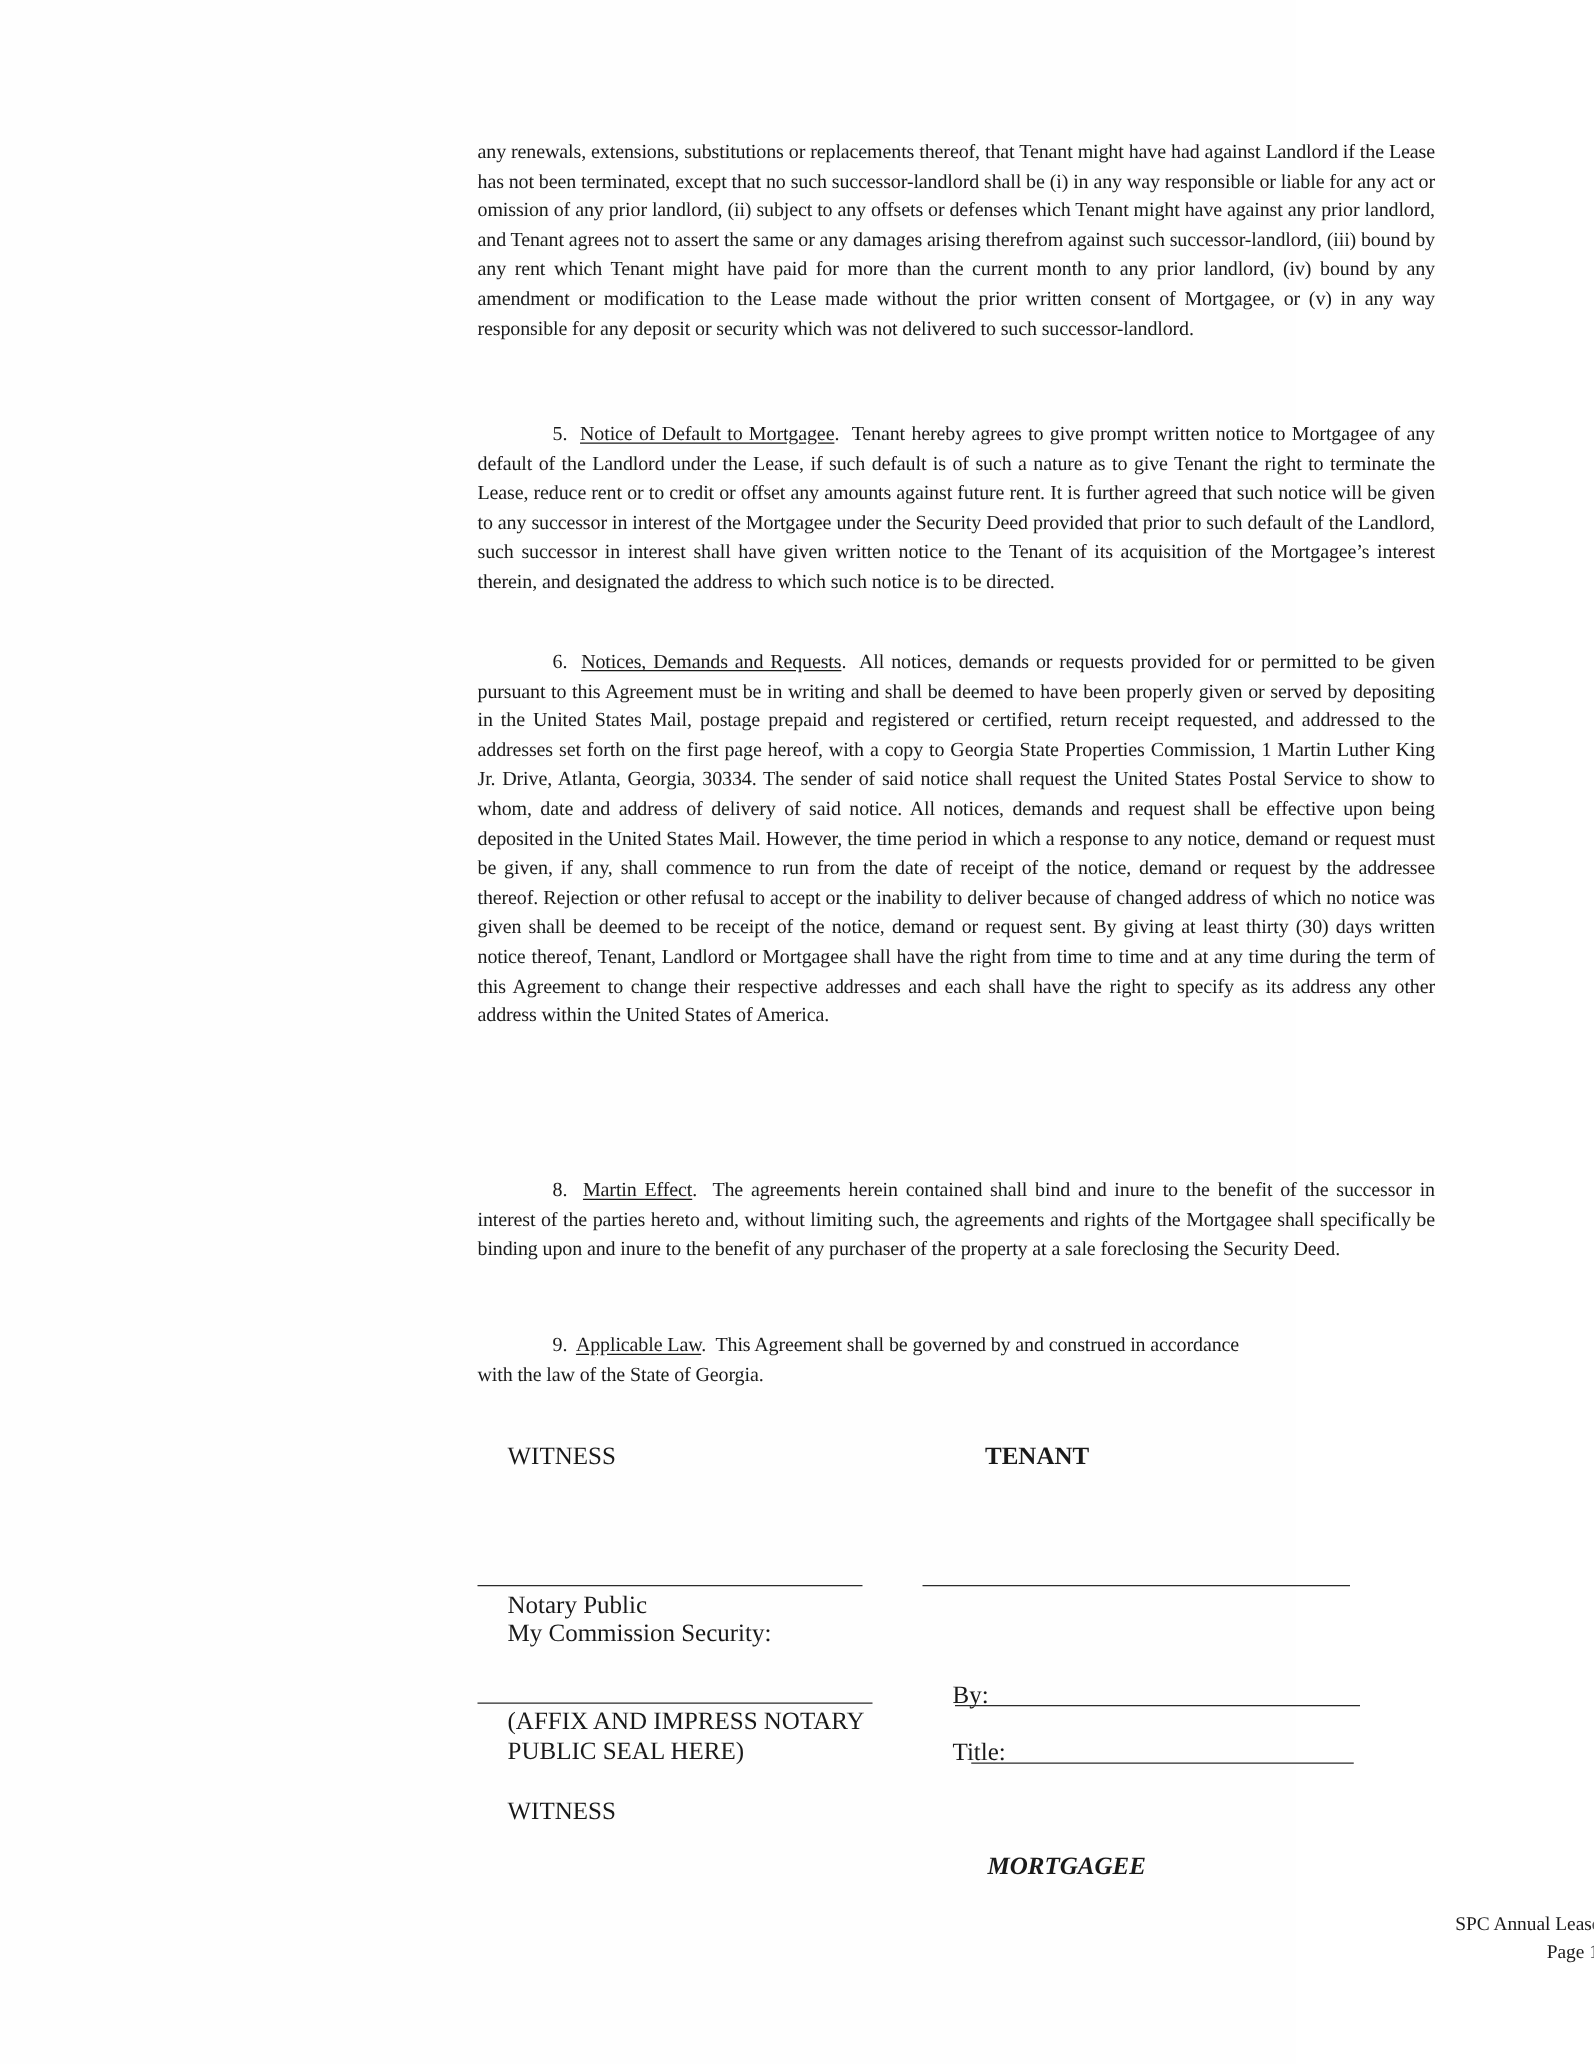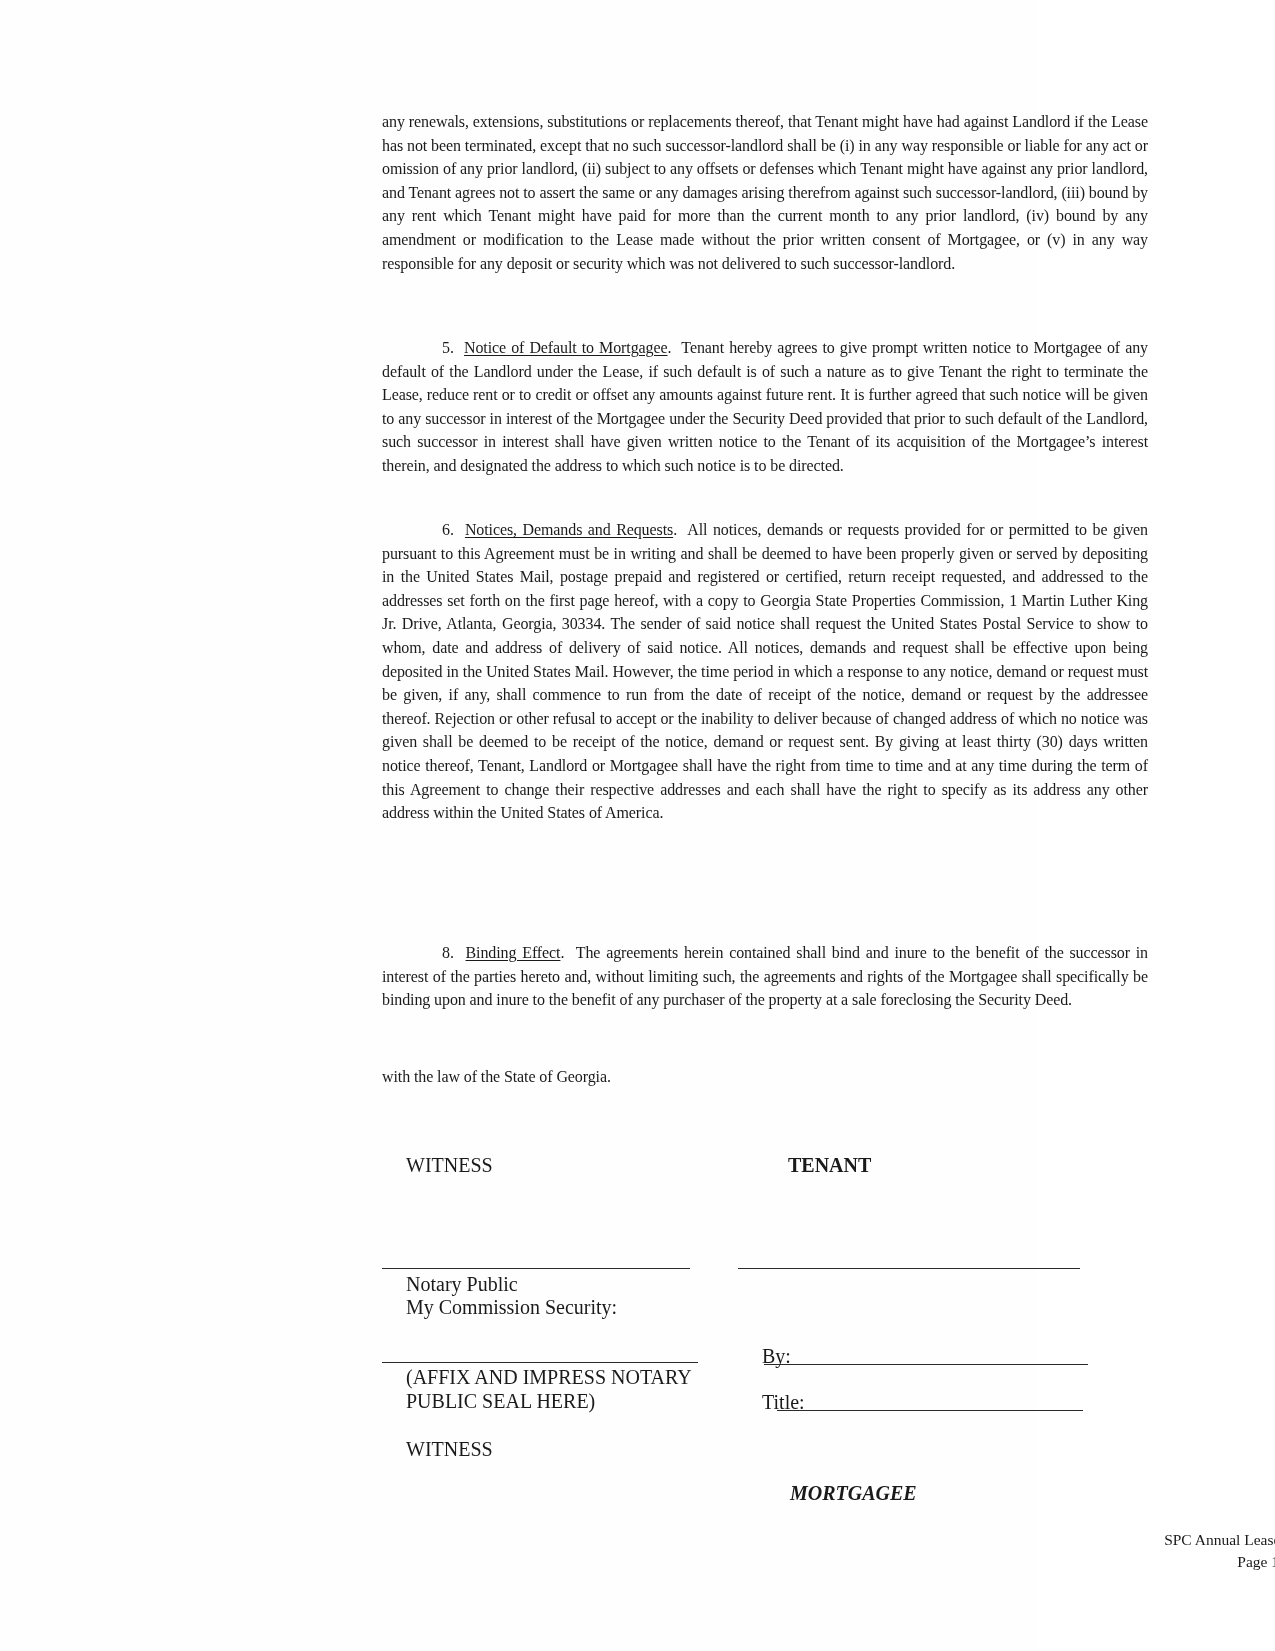--- a/index.html
+++ b/index.html
@@ -45,26 +45,31 @@
       <span>6.</span>&nbsp;
       <span class="u">Notices, Demands and Requests</span>.&nbsp;
       <span>All notices, demands or requests provided for or permitted to be given pursuant to this Agreement must be in writing and shall be deemed to have been properly given or served by depositing in the United States Mail, postage prepaid and registered or certified, return receipt requested, and addressed to the addresses set forth on the first page hereof, with a copy to Georgia State Properties Commission, 1 Martin Luther King Jr. Drive, Atlanta, Georgia, 30334.  The sender of said notice shall request the United States Postal Service to show to whom, date and address of delivery of said notice. All notices, demands and request shall be effective upon being deposited in the United States Mail. However, the time period in which a response to any notice, demand or request must be given, if any, shall commence to run from the date of receipt of the notice, demand or request by the addressee thereof. Rejection or other refusal to accept or the inability to deliver because of changed address of which no notice was given shall be deemed to be receipt of the notice, demand or request sent.  By giving at least thirty (30) days written notice thereof, Tenant, Landlord or Mortgagee shall have the right from time to time and at any time during the term of this Agreement to change their respective addresses and each shall have the right to specify as its address any other address within the United States of America.</span>
     </p>
   </div>
 
 
   <div class="body-text" style="top:941px;">
     <p class="para indent">
       <span>8.</span>&nbsp;
-      <span class="u">Binding Effect</span>.&nbsp;
+      <span class="u">Martin Effect</span>.&nbsp;
       <span>The agreements herein contained shall bind and inure to the benefit of the successor in interest of the parties hereto and, without limiting such, the agreements and rights of the Mortgagee shall specifically be binding upon and inure to the benefit of any purchaser of the property at a sale foreclosing the Security Deed.</span>
     </p>
   </div>
 
   <div class="body-text" style="top:1065px; text-align:left;">
+    <div style="padding-left:60px;">
+      <span>9.</span>&nbsp;
+      <span class="u">Applicable Law</span>.&nbsp;
+      <span>This Agreement shall be governed by and construed in accordance</span>
+    </div>
     <div>with the law of the State of Georgia.</div>
   </div>
 
   <div class="abs" style="left:382px; top:1155px;">WITNESS</div>
   <div class="abs bold" style="left:764px; top:1155px;">TENANT</div>
 
   <div class="sigline" style="left:382px; top:1268px; width:308px;"></div>
   <div class="sigline" style="left:738px; top:1268px; width:342px;"></div>
 
   <div class="abs" style="left:382px; top:1274px;">Notary Public</div>

